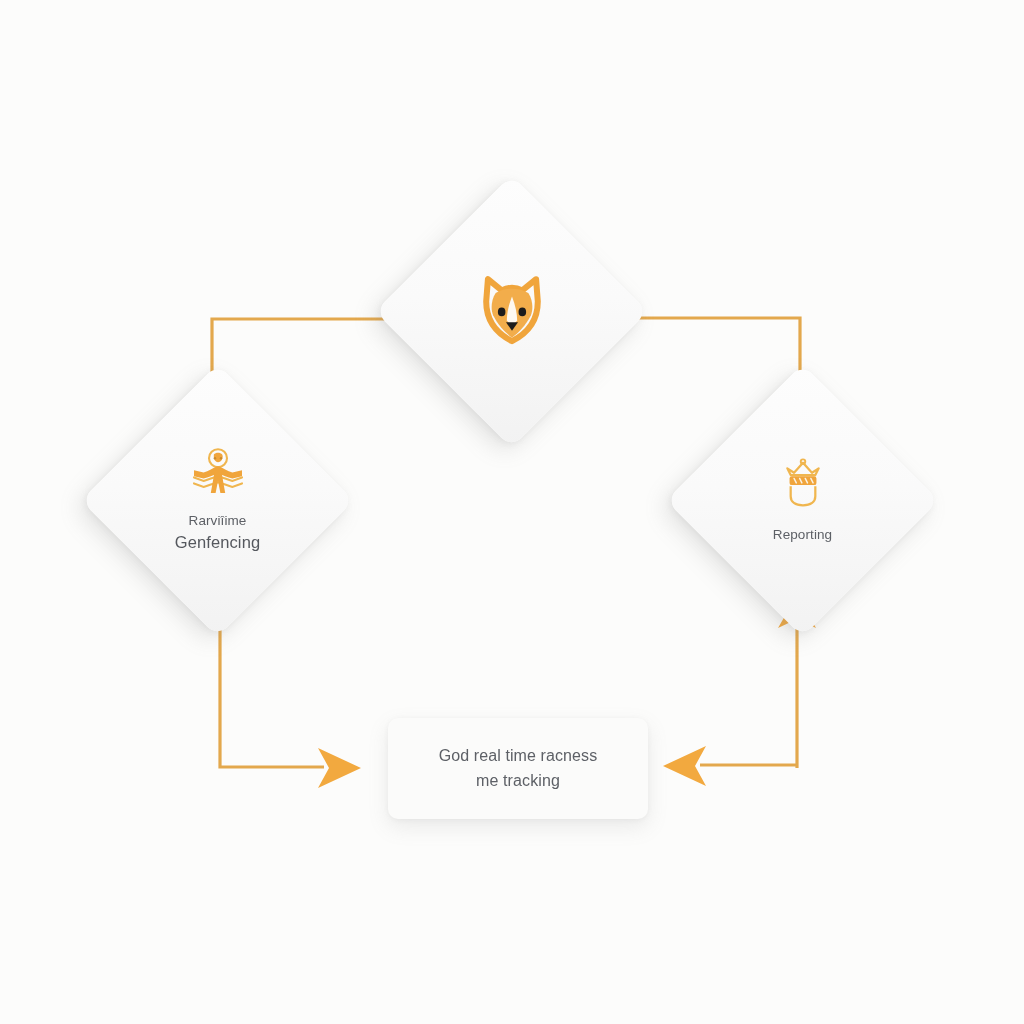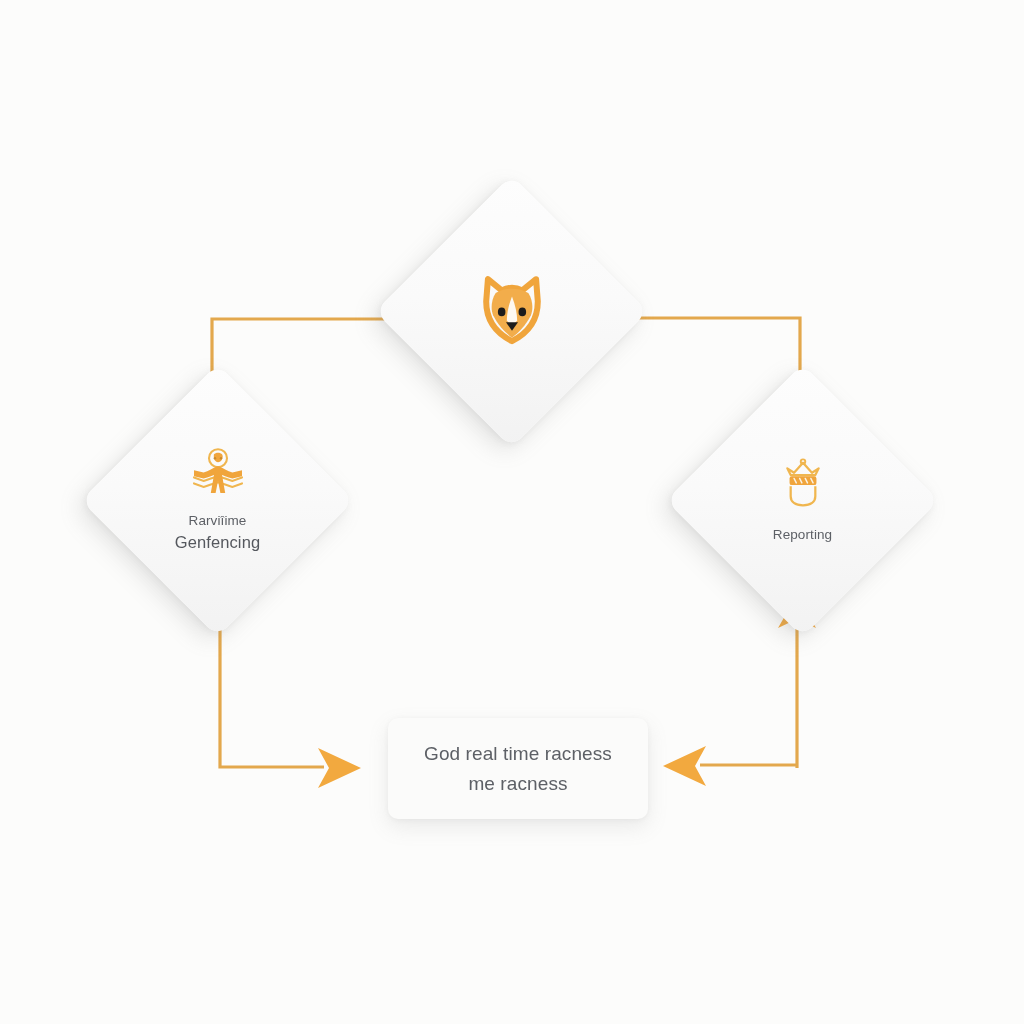--- a/index.html
+++ b/index.html
@@ -85,21 +85,21 @@
     background: #fbfbfa;
     box-shadow: 0 8px 20px rgba(140,140,140,0.16),
                 0 1px 4px rgba(150,150,150,0.10);
     display: flex;
     align-items: center;
     justify-content: center;
   }
   #summary-card .card-text {
     text-align: center;
     color: #5d6066;
-    font-size: 19px;
+    font-size: 16px;
     line-height: 1.55;
     white-space: pre-line;
     letter-spacing: 0.1px;
   }
 </style>
 </head>
 <body>
 
 <div id="canvas">
 
@@ -167,16 +167,16 @@
           <rect x="26" y="36" width="48" height="16" rx="4" fill="#f0a53c"></rect>
           <path d="M34 40 L38 48 M44 40 L48 48 M54 40 L58 48 M64 40 L68 48" stroke="#fbf2e2" stroke-width="2.6" stroke-linecap="round"></path>
           <path d="M28 54 L28 72 C28 82 36 88 50 88 C64 88 72 82 72 72 L72 54" fill="none" stroke="#f0b64f" stroke-width="4" stroke-linejoin="round"></path>
         </svg>
       </span>
       <span class="node-label">Reporting</span>
     </div>
   </div>
 
   <div id="summary-card">
-    <div class="card-text"><span>God real time racness</span><br><span>me racness</span></div>
+    <div class="card-text"><span>God real time racness</span><br><span>me tracking</span></div>
   </div>
 
 </div>
 
 </body></html>

